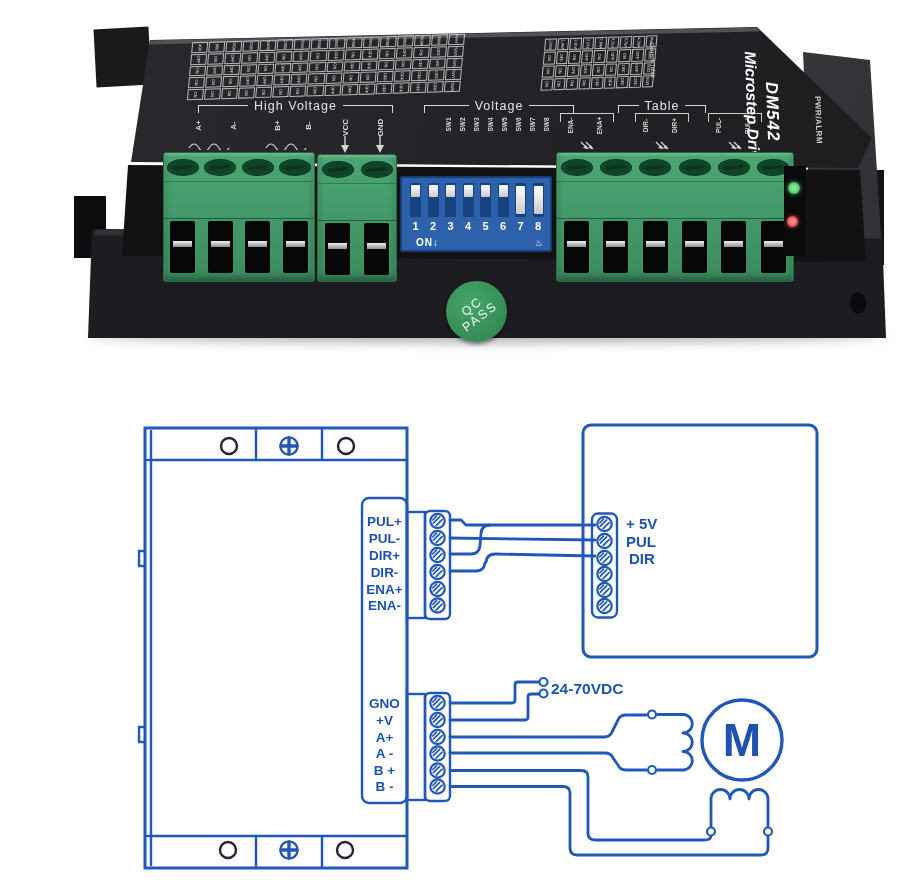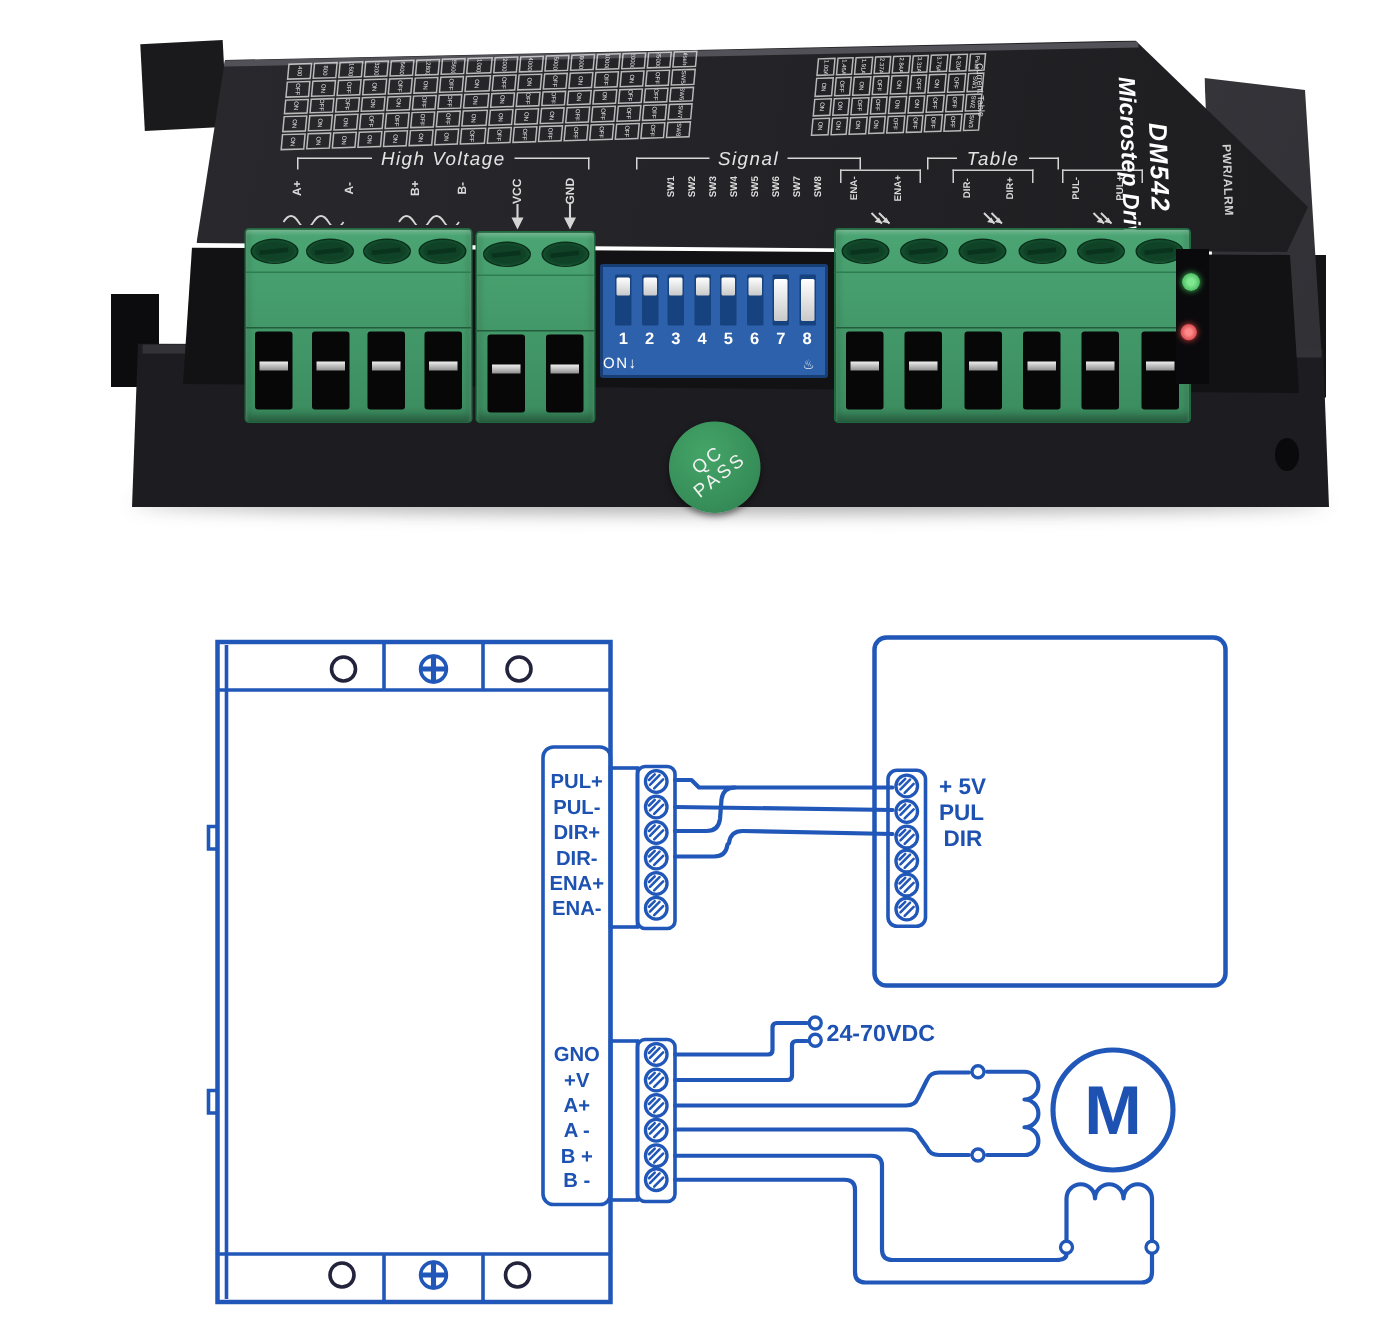--- a/index.html
+++ b/index.html
@@ -25,21 +25,21 @@
   
   .ttable{display:flex;gap:1px;transform:skewX(-7deg) rotate(-1.8deg);}
   #ms-table{left:190px;top:38px;width:272px;height:58px;}
   #cur-table{left:543px;top:37px;width:112px;height:52px;}
   .tcol{flex:1;display:flex;flex-direction:column;gap:1px;min-width:0;}
   .tcell{flex:1;border:0.5px solid rgba(235,235,235,.75);display:flex;align-items:center;justify-content:center;overflow:hidden;}
   .tcell span{font-size:4px;color:#e9e9e9;white-space:nowrap;transform:rotate(90deg);}
   .cur-title{left:655px;top:42px;width:44px;height:10px;font-size:6px;color:#dedede;transform:rotate(88deg);transform-origin:left top;white-space:nowrap;}
 
   
-  .bracket{display:flex;align-items:flex-end;color:#e3e3e3;font-size:12.5px;letter-spacing:1px;font-style:italic;}
+  .bracket{display:flex;align-items:flex-end;color:#e3e3e3;font-size:12.5px;letter-spacing:1px;}
   .bracket .bl{flex:1;height:7px;border-top:1.6px solid #d8d8d8;border-left:1.6px solid #d8d8d8;margin-top:3px;}
   .bracket .br{flex:1;height:7px;border-top:1.6px solid #d8d8d8;border-right:1.6px solid #d8d8d8;margin-top:3px;}
   .bracket span{margin:-3px 6px 0 6px;white-space:nowrap;}
   .pairbr{height:8px;border:1.4px solid #cfcfcf;border-bottom:none;}
   .vpin{font-size:8px;font-weight:bold;color:#dadada;transform:rotate(-90deg);white-space:nowrap;width:30px;text-align:center;}
   .vpin.sm{font-size:6.5px;width:26px;}
 
   
   .brand{left:682px;top:89px;width:160px;height:46px;transform:rotate(88deg);display:flex;flex-direction:column;justify-content:center;
          color:#fff;font-style:italic;font-weight:bold;text-align:center;line-height:20px;}
@@ -56,21 +56,21 @@
   .openings{display:flex;justify-content:space-around;align-items:flex-start;height:58px;padding-top:2px;}
   .opening{width:25px;height:52px;background:#070708;border-radius:2px;display:flex;justify-content:center;}
   .clamp{width:19px;height:6px;margin-top:20px;background:linear-gradient(#efefef,#8f8f8f);}
 
   
   #dip{left:400px;top:176px;width:148px;height:72px;background:#2e61ab;border:2px solid #173e75;border-radius:2px;}
   .dip-slot{position:absolute;top:5px;width:11px;height:34px;background:#16437f;border-radius:1px;}
   .dip-cap{position:absolute;left:1px;width:9px;background:linear-gradient(#ffffff,#c9c9c9);border-radius:1px;}
   .cap-up{top:2px;height:12px;} .cap-down{top:3px;height:28px;}
   .dip-num{position:absolute;top:42px;width:11px;text-align:center;color:#fff;font-size:11px;font-weight:bold;}
-  .dip-on{position:absolute;left:0;bottom:2px;color:#fff;font-size:10px;font-weight:normal;letter-spacing:1px;}
+  .dip-on{position:absolute;left:14px;bottom:2px;color:#fff;font-size:10px;font-weight:bold;letter-spacing:1px;}
   .dip-logo{position:absolute;right:7px;bottom:2px;color:#e8e8e8;font-size:9px;}
 
   
   #ledpanel{left:784px;top:166px;width:22px;height:90px;background:#0a0a0c;}
   .led{position:absolute;border-radius:50%;}
   .led-green{left:4px;top:16px;width:12px;height:12px;background:radial-gradient(#7fe891 25%,#2da244);box-shadow:0 0 4px #3fc85a;}
   .led-red{left:3px;top:50px;width:11px;height:11px;background:radial-gradient(#ff8a8a 25%,#c02227);box-shadow:0 0 4px #e04040;}
 
   
   #qc{left:446px;top:281px;width:61px;height:61px;border-radius:50%;background:radial-gradient(circle at 40% 35%,#44a568,#2f8150);
@@ -512,21 +512,21 @@
         </div>
       <div class="abs cur-title">Current Table</div>
 
       <div class="abs bracket" style="left:198px;top:102px;width:195px;">
         <i class="bl"></i>
           <span>High Voltage</span>
           <i class="br"></i>
       </div>
       <div class="abs bracket" style="left:424px;top:102px;width:150px;">
         <i class="bl"></i>
-          <span>Signal</span>
+          <span>Voltage</span>
           <i class="br"></i>
       </div>
       <div class="abs bracket" style="left:618px;top:102px;width:88px;">
         <i class="bl"></i>
           <span>Table</span>
           <i class="br"></i>
       </div>
 
       <div class="abs vpin" style="left:183px;top:121px;">A+</div>
       <div class="abs vpin" style="left:218px;top:121px;">A-</div>

